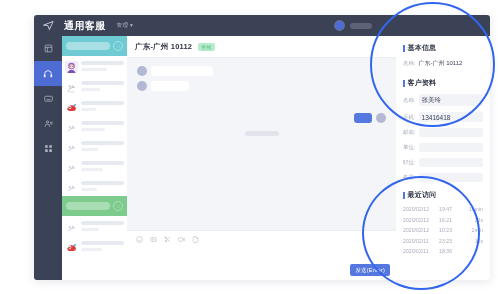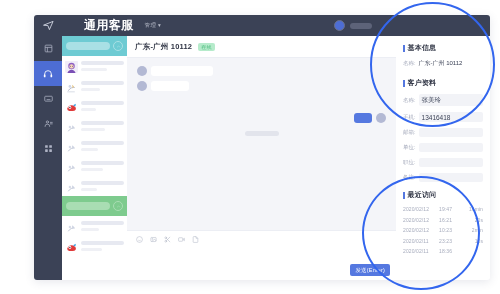--- a/index.html
+++ b/index.html
@@ -41,24 +41,24 @@
   .topbar-logo {
     width: 28px;
     height: 21px;
     display: flex;
     align-items: center;
     justify-content: center;
   }
   .topbar-logo svg { display:block; }
   .topbar-title {
     color: #ffffff;
-    font-size: 12px;
+    font-size: 10px;
     font-weight: bold;
     letter-spacing: 0.4px;
-    margin-left: 22px;
+    margin-left: 2px;
   }
   .topbar-menu {
     color: #b9bdcb;
     font-size: 5.5px;
     margin-left: 11px;
     letter-spacing: 0.3px;
   }
   .topbar-right {
     margin-left: auto;
     display: flex;

